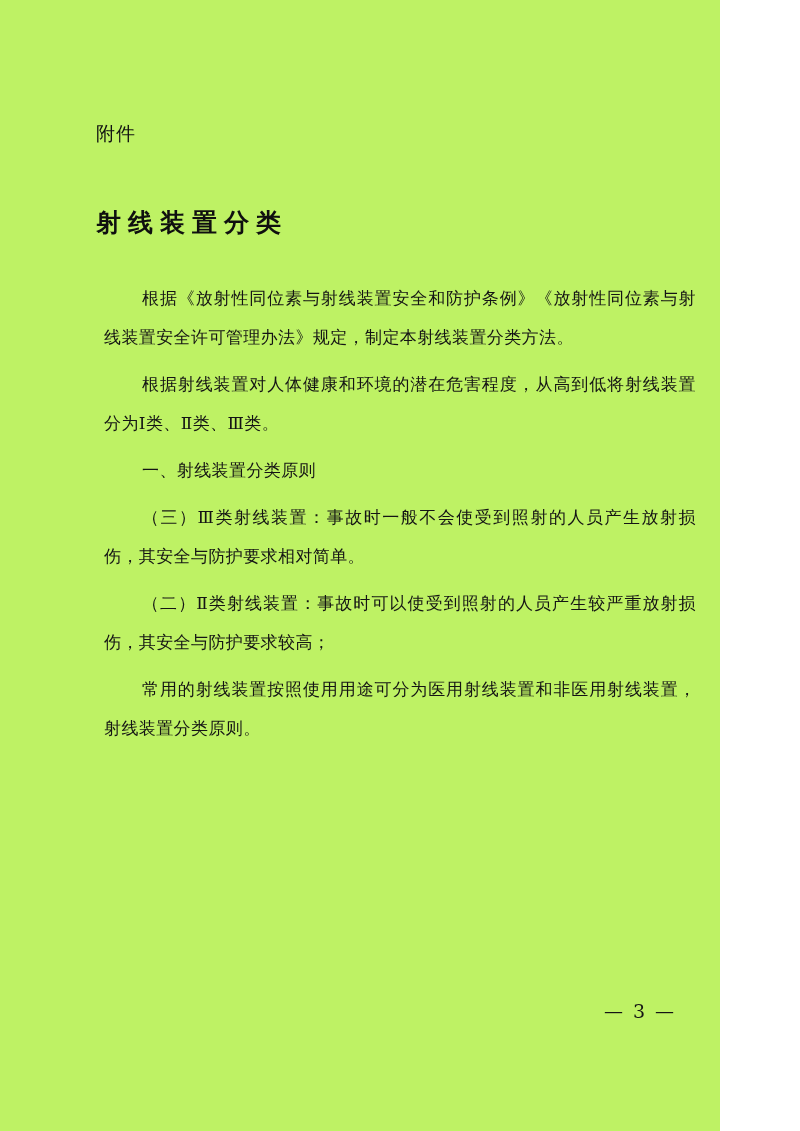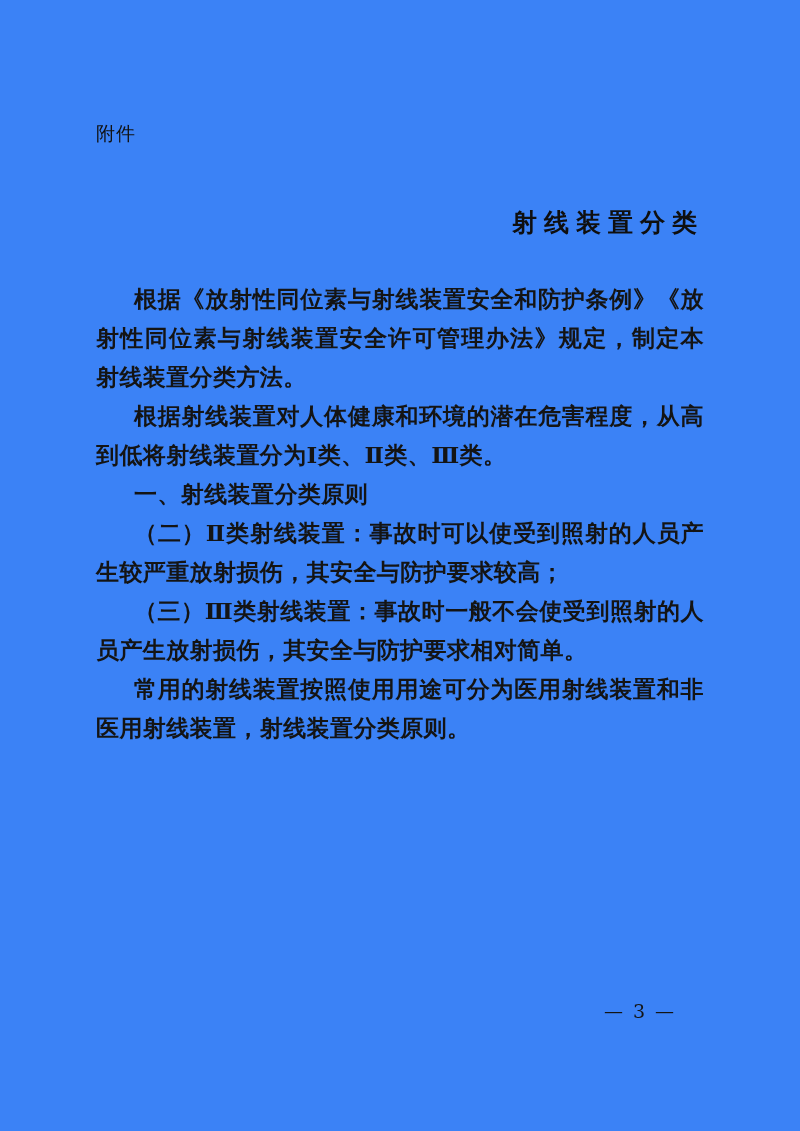--- a/index.html
+++ b/index.html
@@ -12,56 +12,55 @@
     background: #ffffff;
     font-family: "DejaVu Serif", "Liberation Serif", serif;
     color: #1a1a1a;
     position: relative;
     overflow: hidden;
   }
   .page {
     position: absolute;
     left: 0;
     top: 0;
-    width: 800px;
+    width: 720px;
     height: 1131px;
-    background: #3b82f6;
+    background: #bef264;
   }
   .content {
     position: absolute;
     left: 96px;
     top: 118px;
     width: 608px;
   }
   .attachment-label {
     font-size: 19px;
     letter-spacing: 1px;
     line-height: 30px;
     color: #111;
   }
   .doc-title {
-    text-align: right;
+    text-align: left;
     font-size: 25px;
     font-weight: bold;
     letter-spacing: 7px;
     margin-top: 58px;
     color: #0f0f0f;
   }
   .body-text {
     margin-top: 40px;
   }
   p.para {
-    font-size: 23px;
+    font-size: 17px;
     line-height: 39px;
     text-align: justify;
     text-justify: inter-ideograph;
-    margin: 0;
+    margin: 8px;
     letter-spacing: 0.4px;
     color: #141414;
-    font-weight: bold;
   }
   p.indent2 {
     text-indent: 38px;
   }
   .page-number {
     position: absolute;
     left: 0;
     top: 1000px;
     width: 800px;
     text-align: center;
@@ -80,22 +79,22 @@
   <div class="content">
 
     <div class="attachment-label">附件</div>
 
     <div class="doc-title">射线装置分类</div>
 
     <div class="body-text">
       <p class="para indent2">根据《放射性同位素与射线装置安全和防护条例》《放射性同位素与射线装置安全许可管理办法》规定，制定本射线装置分类方法。</p>
       <p class="para indent2">根据射线装置对人体健康和环境的潜在危害程度，从高到低将射线装置分为Ⅰ类、Ⅱ类、Ⅲ类。</p>
       <p class="para indent2">一、射线装置分类原则</p>
+      <p class="para indent2">（三）Ⅲ类射线装置：事故时一般不会使受到照射的人员产生放射损伤，其安全与防护要求相对简单。</p>
       <p class="para indent2">（二）Ⅱ类射线装置：事故时可以使受到照射的人员产生较严重放射损伤，其安全与防护要求较高；</p>
-      <p class="para indent2">（三）Ⅲ类射线装置：事故时一般不会使受到照射的人员产生放射损伤，其安全与防护要求相对简单。</p>
       <p class="para indent2">常用的射线装置按照使用用途可分为医用射线装置和非医用射线装置，射线装置分类原则。</p>
     </div>
 
   </div>
 
   <div class="page-number">— 3 —</div>
 
 </div>
 
 </body></html>

